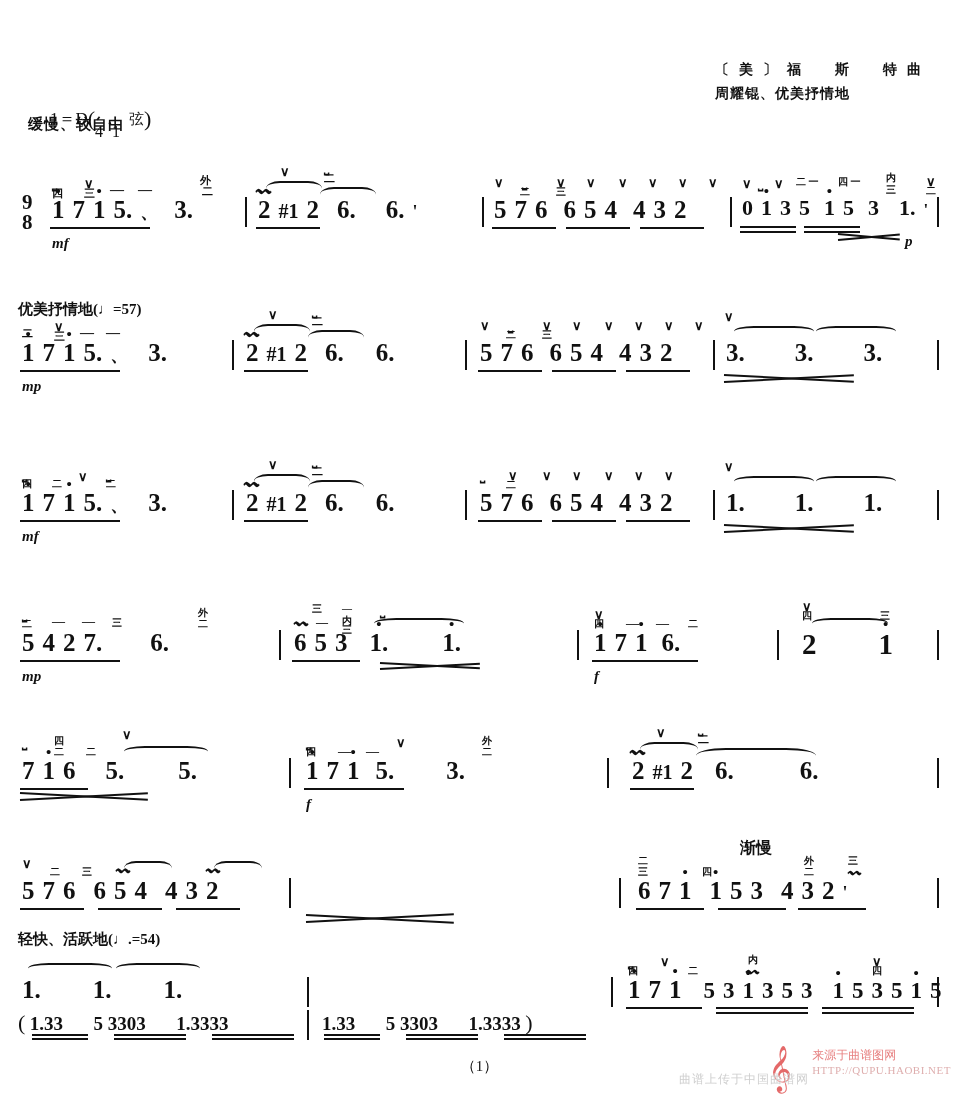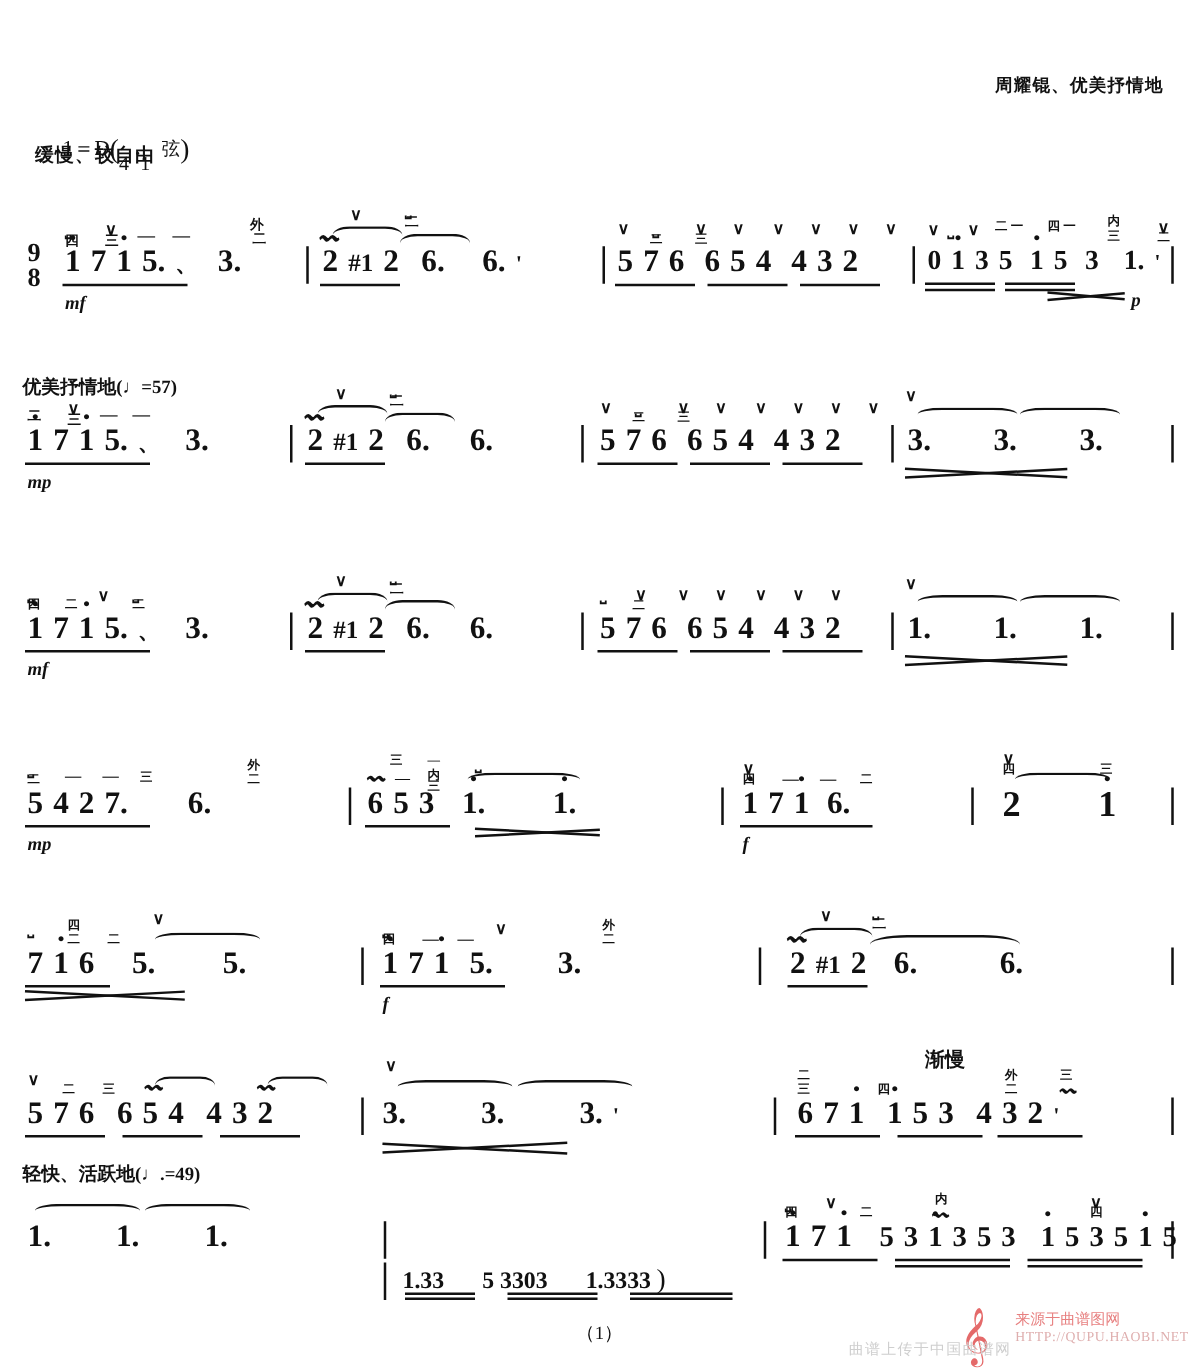--- a/index.html
+++ b/index.html
@@ -179,20 +179,21 @@
 
   <div class="key-sig">
     <span>1＝D</span><span class="paren">(</span><span style="display:inline-block;position:relative;width:34px;text-align:center;">
       <span style="position:absolute;left:0;top:-1px;font-size:16px;">4</span>
       <span style="position:absolute;left:17px;top:-1px;font-size:16px;">1</span>
       <span style="position:absolute;left:13px;top:-7px;font-size:11px;">•</span>
     </span><span style="font-size:15px;">弦</span><span class="paren">)</span>
   </div>
 
   <div class="composer">
+    <div class="l1"><span>〔美〕</span><span>福　斯　特曲</span></div>
     <div class="l2"><span>周耀锟、优美抒情地</span></div>
   </div>
 
   <div class="tempo-note">缓慢、较自由</div>
 
   <div class="row" style="top:175px;height:95px;">
 
     <div class="timesig" style="left:22px;top:18px;">
       <div>9</div>
       <div>8</div>
@@ -610,29 +611,20 @@
       <span class="note" style="margin-left:12px;">4</span>
       <span class="note">3</span>
       <span class="note">2</span>
       <div class="beam" style="left:0px;top:30px;width:64px;"></div>
       <div class="beam" style="left:78px;top:30px;width:64px;"></div>
       <div class="beam" style="left:156px;top:30px;width:64px;"></div>
     </div>
 
     <span class="bar" style="position:absolute;left:282px;top:40px;"></span>
 
-    <div class="meas" style="left:304px;top:40px;">
-      <span class="mark v" style="left:4px;top:-32px;"></span>
-      <div class="tie" style="left:14px;top:-14px;width:92px;"></div>
-      <div class="tie" style="left:110px;top:-14px;width:92px;"></div>
-      <span class="note">3.</span>
-      <span class="note" style="margin-left:54px;">3.</span>
-      <span class="note" style="margin-left:54px;">3.</span>
-      <span class="note" style="font-size:18px;">'</span>
-    </div>
     <div class="hairpin" style="left:306px;top:76px;width:148px;">
       <i style="transform:rotate(3deg);"></i>
       <i style="transform:rotate(-3deg);margin-top:5px;"></i>
     </div>
 
     <span class="bar" style="position:absolute;left:612px;top:40px;"></span>
 
     <div class="sys-label" style="left:740px;top:0px;font-size:16px;">渐慢</div>
 
     <div class="meas" style="left:636px;top:40px;">
@@ -655,21 +647,21 @@
       <span class="note" style="font-size:18px;">'</span>
       <div class="beam" style="left:0px;top:30px;width:68px;"></div>
       <div class="beam" style="left:82px;top:30px;width:68px;"></div>
       <div class="beam" style="left:162px;top:30px;width:68px;"></div>
     </div>
 
     <span class="bar" style="position:absolute;left:930px;top:40px;"></span>
   </div>
 
   <div class="row" style="top:925px;height:130px;">
-    <div class="sys-label" style="left:18px;top:5px;">轻快、活跃地(♩.=49)</div>
+    <div class="sys-label" style="left:18px;top:5px;">轻快、活跃地(♩.=54)</div>
 
     <div class="meas" style="left:20px;top:52px;">
       <div class="tie" style="left:8px;top:-14px;width:84px;"></div>
       <div class="tie" style="left:96px;top:-14px;width:84px;"></div>
       <span class="note">1.</span>
       <span class="note" style="margin-left:46px;">1.</span>
       <span class="note" style="margin-left:46px;">1.</span>
     </div>
 
     <span class="bar" style="position:absolute;left:300px;top:52px;"></span>
@@ -705,20 +697,32 @@
       <div class="beam" style="left:90px;top:30px;width:92px;"></div>
       <div class="beam" style="left:90px;top:35px;width:92px;"></div>
       <div class="beam" style="left:196px;top:30px;width:92px;"></div>
       <div class="beam" style="left:196px;top:35px;width:92px;"></div>
     </div>
 
     <span class="bar" style="position:absolute;left:930px;top:52px;"></span>
   </div>
 
   <div class="row" style="top:1010px;height:46px;">
+    <div class="meas" style="left:18px;top:0px;font-size:18px;">
+      <span style="font-size:22px;">(</span>
+      <span style="font-size:19px;font-weight:bold;">1.33</span>
+      <span style="font-size:19px;font-weight:bold;margin-left:26px;">5 3303</span>
+      <span style="font-size:19px;font-weight:bold;margin-left:26px;">1.3333</span>
+      <div class="beam" style="left:14px;top:24px;width:56px;"></div>
+      <div class="beam" style="left:14px;top:28px;width:56px;"></div>
+      <div class="beam" style="left:96px;top:24px;width:72px;"></div>
+      <div class="beam" style="left:96px;top:28px;width:72px;"></div>
+      <div class="beam" style="left:194px;top:24px;width:82px;"></div>
+      <div class="beam" style="left:194px;top:28px;width:82px;"></div>
+    </div>
 
     <span class="bar" style="position:absolute;left:300px;top:0px;"></span>
 
     <div class="meas" style="left:322px;top:0px;font-size:18px;">
       <span style="font-size:19px;font-weight:bold;">1.33</span>
       <span style="font-size:19px;font-weight:bold;margin-left:26px;">5 3303</span>
       <span style="font-size:19px;font-weight:bold;margin-left:26px;">1.3333</span>
       <span style="font-size:22px;">)</span>
       <div class="beam" style="left:2px;top:24px;width:56px;"></div>
       <div class="beam" style="left:2px;top:28px;width:56px;"></div>

